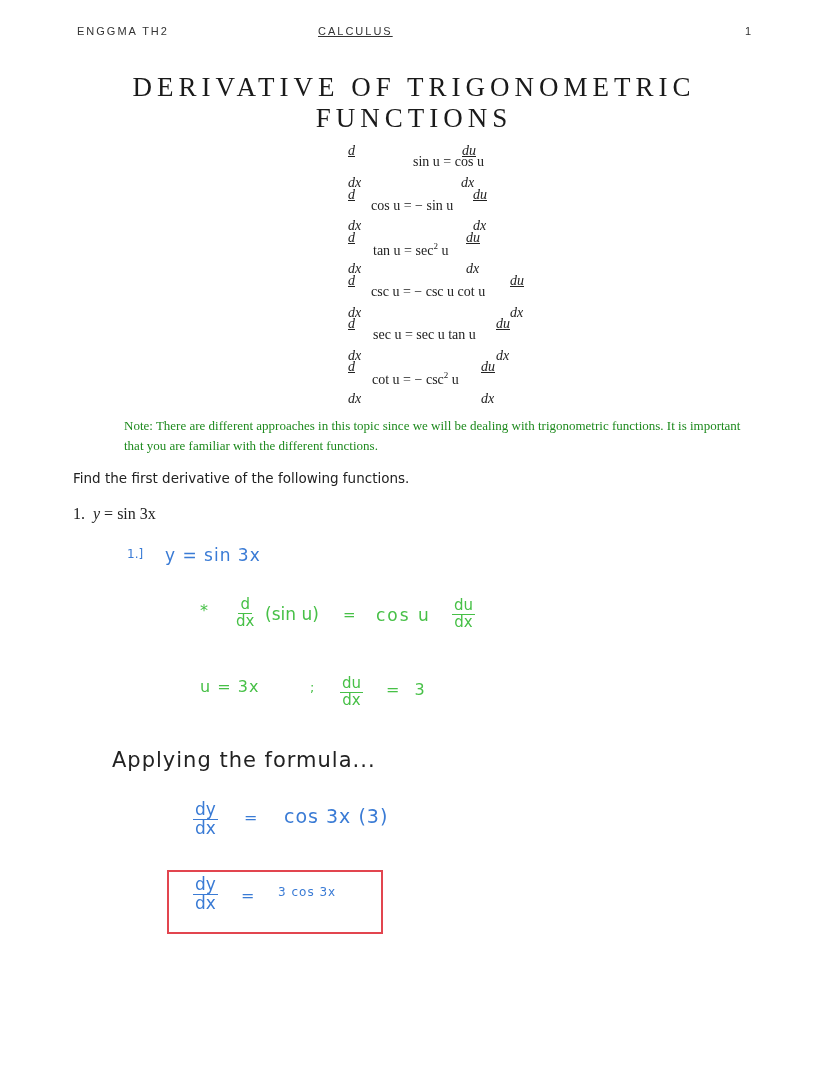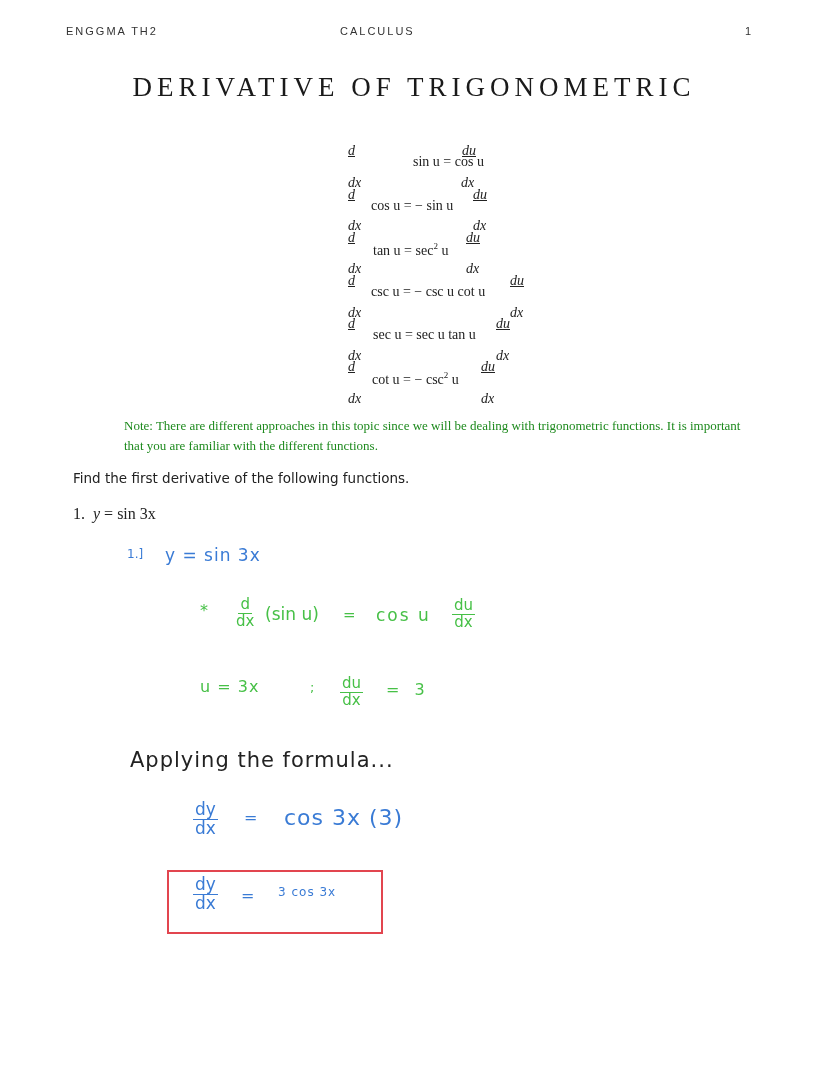--- a/index.html
+++ b/index.html
@@ -18,26 +18,27 @@
     .blue { color: #3a7bd5; }
     .green { color: #47c047; }
     .black { color: #222; }
     .frac { display: inline-flex; flex-direction: column; align-items: center; vertical-align: middle; line-height: 1.05; }
     .frac .num { border-bottom: 1.5px solid currentColor; padding: 0 2px; }
     .answer-box { border: 2px solid #e2454f; }
   </style>
 </head>
 <body>
 
-<div class="abs hdr" style="left:66px;">ENGGMA TH2</div>
-<div class="abs hdr" style="left:340px;">CALCULUS</div>
+<div class="abs hdr" style="left:77px;">ENGGMA TH2</div>
+<div class="abs hdr" style="left:318px;text-decoration:underline;">CALCULUS</div>
 <div class="abs hdr" style="left:745px;">1</div>
 
 <div class="abs title">
   <div>DERIVATIVE OF TRIGONOMETRIC</div>
+  <div>FUNCTIONS</div>
 </div>
 
 <div class="abs formula" style="left:345px; top:143px; width:200px; height:270px;">
 
   <div class="abs" style="left:3px; top:0px;"><span class="frac-top">d</span></div>
   <div class="abs" style="left:28px; top:11px;margin-left:40px;">
     <span>sin u</span> <span>=</span> <span>cos u</span>
   </div>
   <div class="abs" style="left:117px; top:0px;"><span class="frac-top">du</span></div>
   <div class="abs dx" style="left:3px; top:32px;">dx</div>
@@ -118,30 +119,30 @@
 <div class="abs hw green" style="left:200px; top:677px; font-size:16px; letter-spacing:1px;">u = 3x</div>
 <div class="abs hw green" style="left:310px; top:680px; font-size:13px;">;</div>
 <div class="abs hw green" style="left:340px; top:676px; font-size:15px;">
   <span class="frac">
       <span class="num">du</span>
       <span>dx</span>
     </span>
 </div>
 <div class="abs hw green" style="left:386px; top:680px; font-size:16px; word-spacing:10px;">= 3</div>
 
-<div class="abs hw black" style="left:130px; top:748px; font-size:21px; letter-spacing:1px;">Applying the formula...</div>
+<div class="abs hw black" style="left:112px; top:748px; font-size:21px; letter-spacing:1px;">Applying the formula...</div>
 
 <div class="abs hw blue" style="left:193px; top:801px; font-size:17px;">
   <span class="frac">
       <span class="num">dy</span>
       <span>dx</span>
     </span>
 </div>
 <div class="abs hw blue" style="left:244px; top:808px; font-size:16px;">=</div>
-<div class="abs hw blue" style="left:284px; top:805px; font-size:22px; letter-spacing:1px;">cos 3x (3)</div>
+<div class="abs hw blue" style="left:284px; top:805px; font-size:19px; letter-spacing:1px;">cos 3x (3)</div>
 
 <div class="abs answer-box" style="left:167px; top:870px; width:212px; height:60px;"></div>
 <div class="abs hw blue" style="left:193px; top:876px; font-size:17px;">
   <span class="frac">
       <span class="num">dy</span>
       <span>dx</span>
     </span>
 </div>
 <div class="abs hw blue" style="left:241px; top:886px; font-size:16px;">=</div>
 <div class="abs hw blue" style="left:278px; top:885px; font-size:12px; letter-spacing:1px;text-align:right;">3 cos 3x</div>

